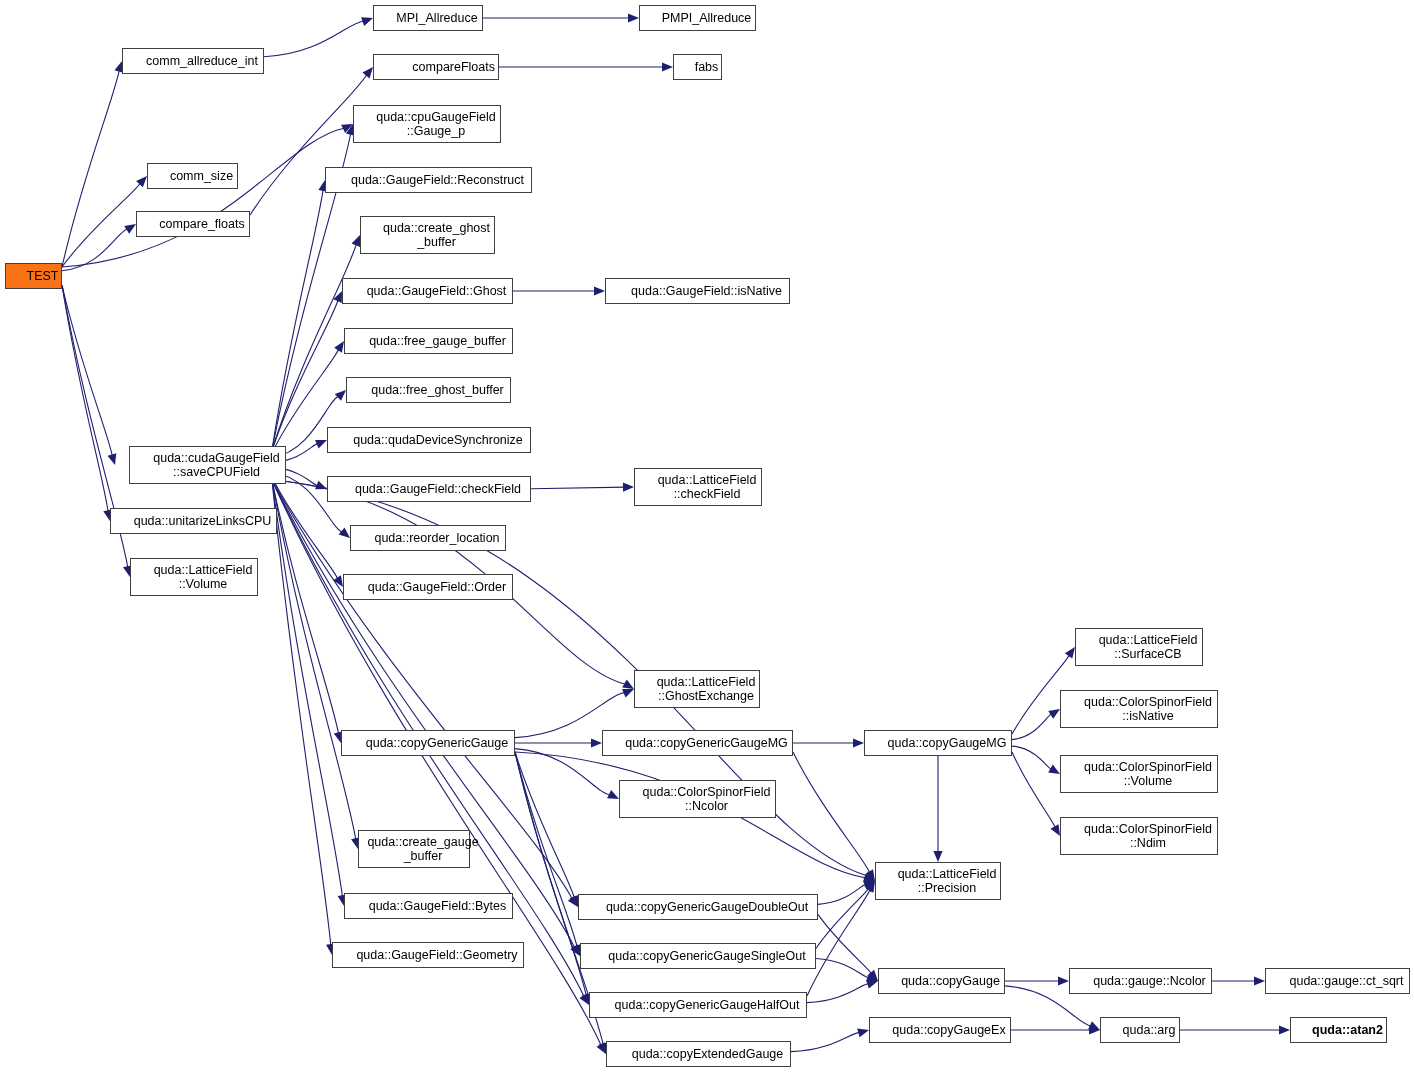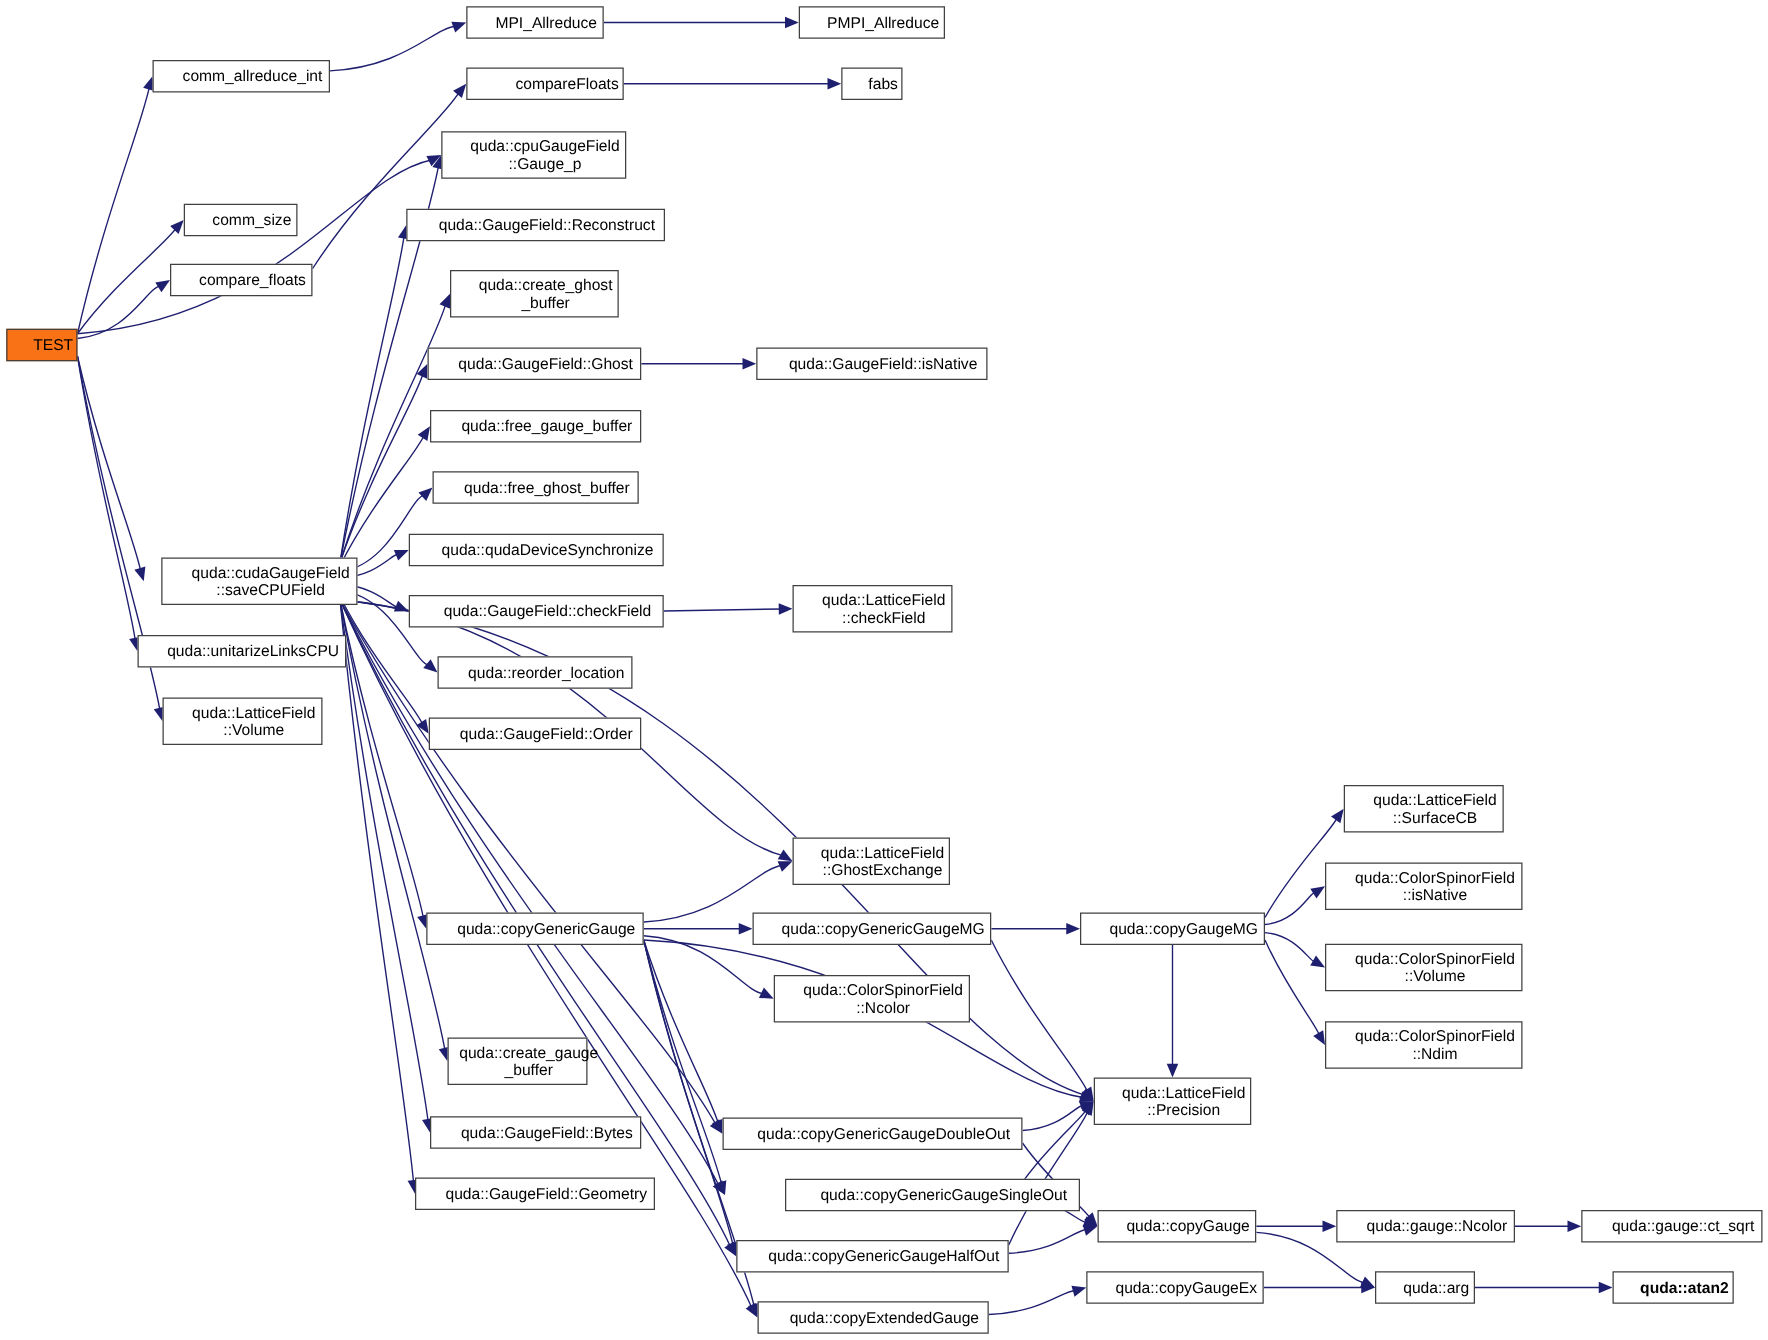--- a/index.html
+++ b/index.html
@@ -258,21 +258,21 @@
         <span>quda::ColorSpinorField
 ::Ndim</span>
       </div>
       <div class="node" style="left: 875px; top: 862px; width: 126px; height: 38px;">
         <span>quda::LatticeField
 ::Precision</span>
       </div>
       <div class="node" style="left: 578px; top: 894px; width: 240px; height: 26px;">
         <span>quda::copyGenericGaugeDoubleOut</span>
       </div>
-      <div class="node" style="left: 580px; top: 943px; width: 236px; height: 26px; margin-left: 48px;">
+      <div class="node" style="left: 580px; top: 943px; width: 236px; height: 26px;">
         <span>quda::copyGenericGaugeSingleOut</span>
       </div>
       <div class="node" style="left: 589px; top: 992px; width: 218px; height: 26px;">
         <span>quda::copyGenericGaugeHalfOut</span>
       </div>
       <div class="node" style="left: 606px; top: 1041px; width: 185px; height: 26px;">
         <span>quda::copyExtendedGauge</span>
       </div>
       <div class="node" style="left: 878px; top: 968px; width: 127px; height: 26px;">
         <span>quda::copyGauge</span>

